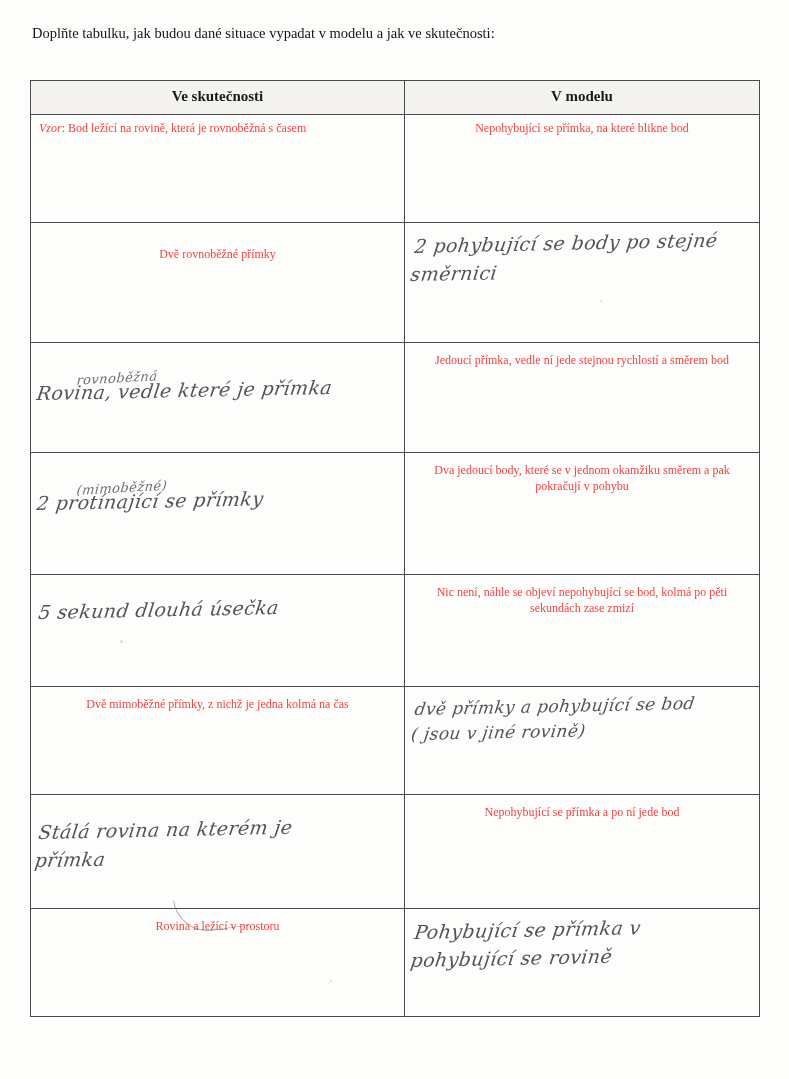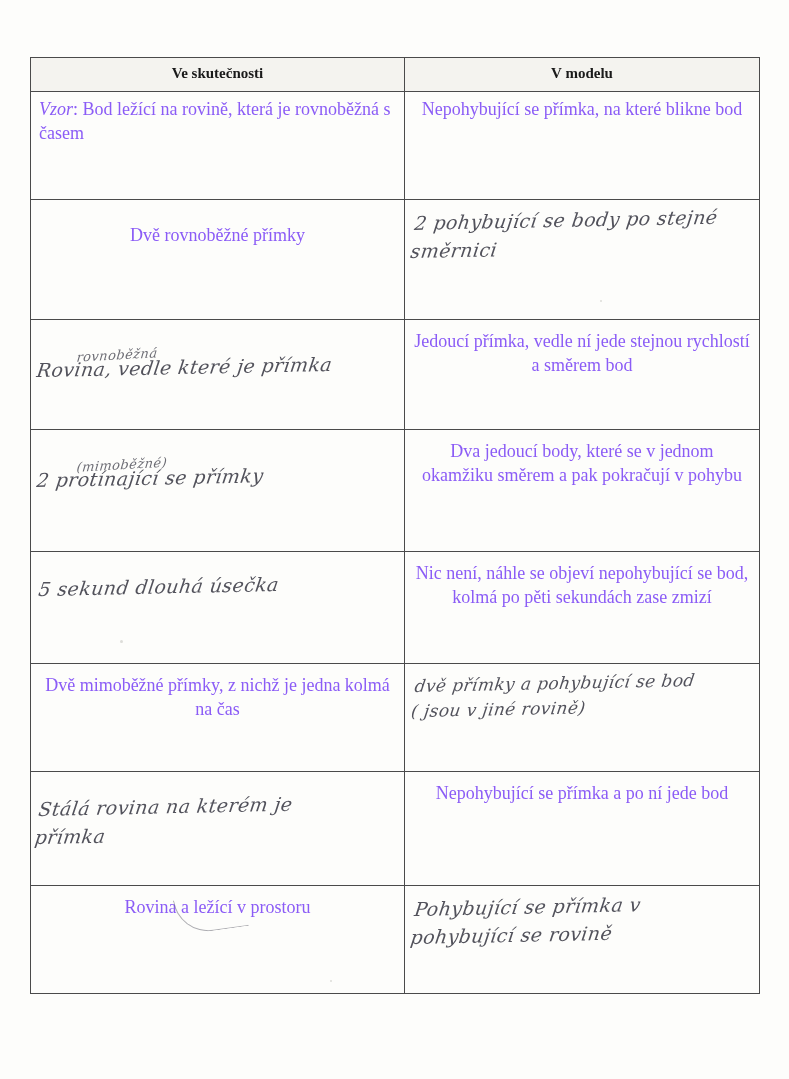--- a/index.html
+++ b/index.html
@@ -45,24 +45,24 @@
     text-align: center;
     font-size: 15px;
     font-weight: bold;
     padding: 7px 8px 9px 8px;
     background: #f4f3ef;
   }
   .col-left { width: 374px; }
   .col-right { width: 355px; font-family: Liberation Serif, serif; }
 
   .cell-print {
-    font-size: 18px;
+    font-size: 12px;
     line-height: 1.32;
     text-align: center;
-    color: #8b5cf6;
+    color: #ef4444;
   }
   .cell-print.left-align {
     text-align: left;
   }
   .vzor-label {
     font-style: italic;
   }
   
   .cell-hand {
     font-family: "DejaVu Serif", serif;
@@ -122,20 +122,21 @@
     background: #bdbdb8;
     border-radius: 50%;
     opacity: .5;
   }
 </style>
 </head>
 <body>
 
 <div class="page">
 
+  <div class="intro">Doplňte tabulku, jak budou dané situace vypadat v modelu a jak ve skutečnosti:</div>
 
   <table class="grid">
     <thead>
       <tr>
         <th class="col-left">Ve skutečnosti</th>
         <th class="col-right">V modelu</th>
       </tr>
     </thead>
     <tbody>
 

